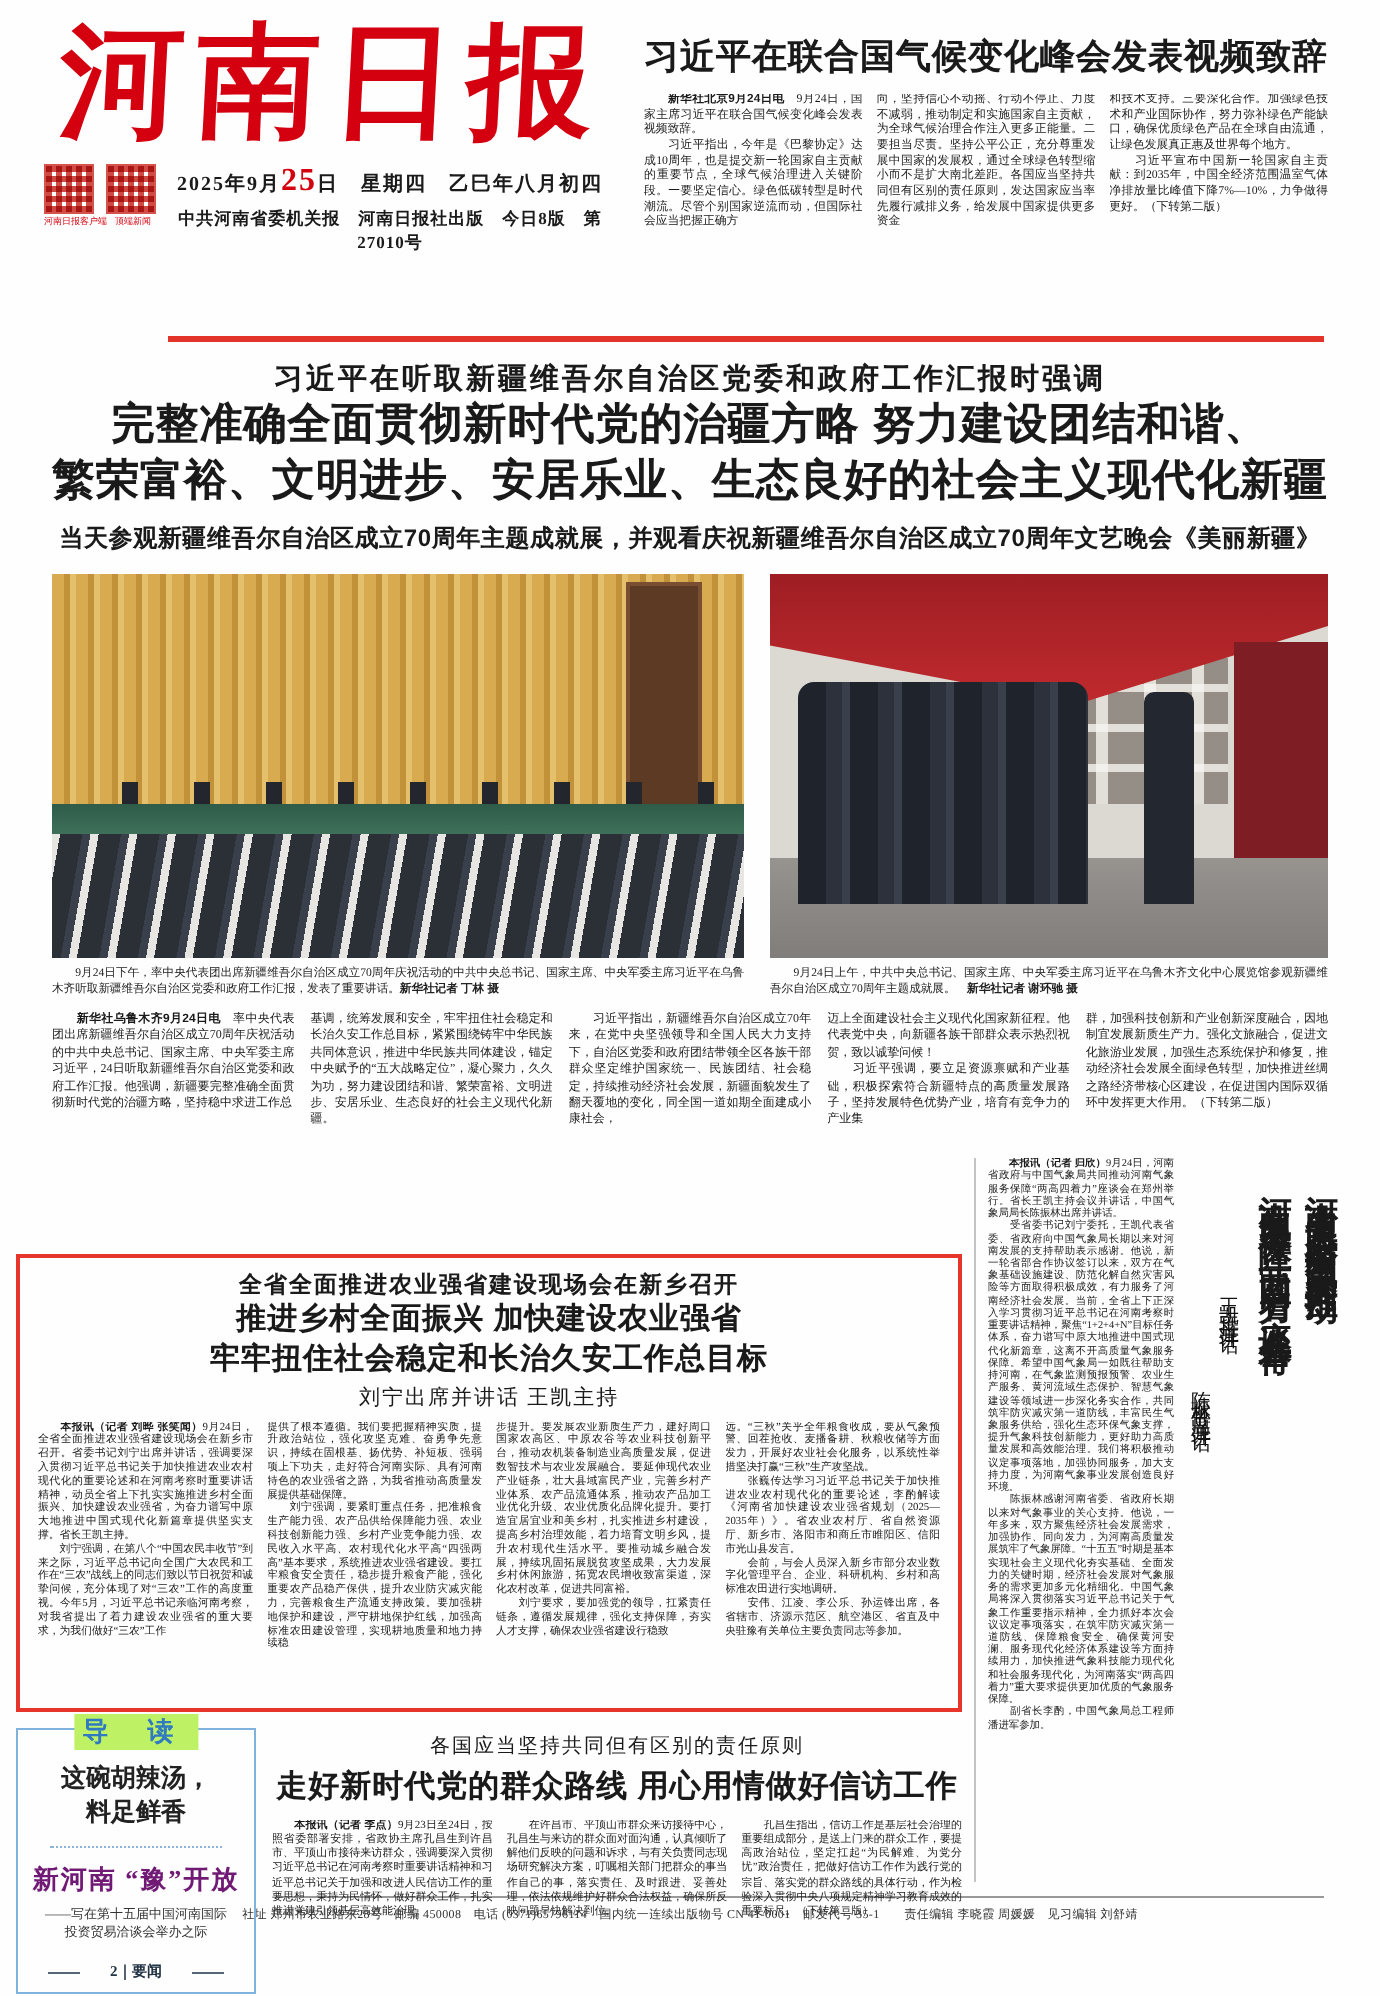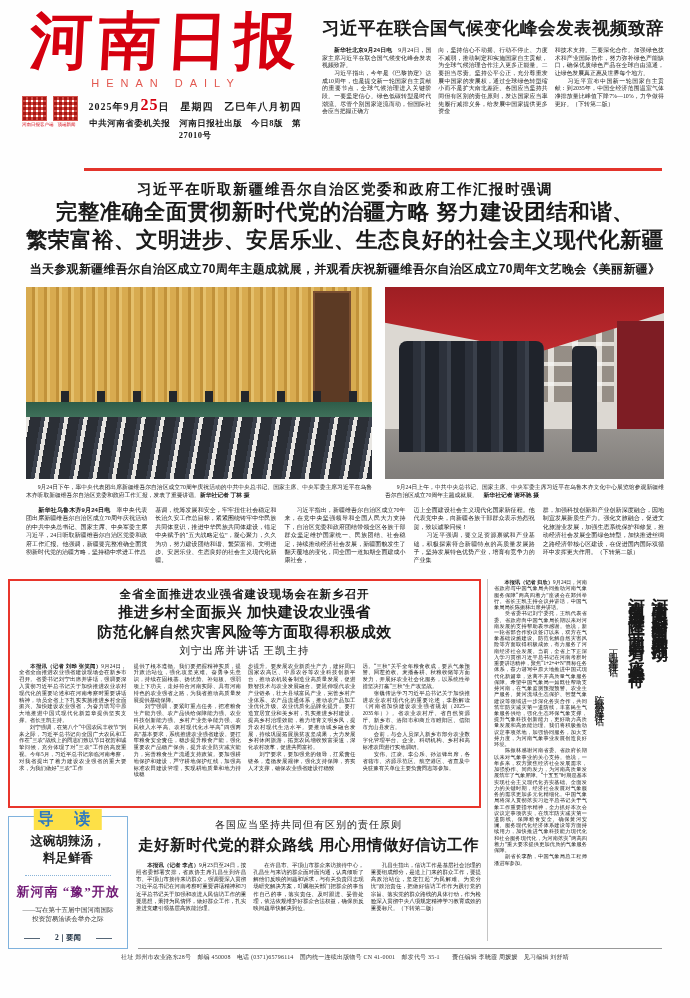--- a/index.html
+++ b/index.html
@@ -82,36 +82,36 @@
   .caption-l { width:346px; }
   .caption-r { flex:1; }
   .caption b { font-family:"Liberation Sans", sans-serif; }
 
   .lead-cols { display:flex; gap:8px; padding:0 26px; margin-top:7px; }
   .lead-cols .col { flex:1; font-size:6px; line-height:1.4; text-align:justify;
                     height:66px; overflow:hidden; white-space:pre-line; }
 
   
   .lower { display:flex; gap:6px; padding:0 7px 0 8px; margin-top:7px; height:362px; }
-  .lower-left { width:473px; display:flex; flex-direction:column; }
+  .lower-left { width:473px; display:flex; flex-direction:column;margin-top:48px; }
 
   .red-box { border:2px solid #e8352b; padding:6px 9px 5px; height:233px; }
   .rb-kicker { text-align:center; font-size:11.5px; font-weight:bold; letter-spacing:1px; }
   .rb-h { text-align:center; font-size:15px; font-weight:900; line-height:1.32;
           font-family:"Liberation Sans", sans-serif; letter-spacing:0.5px; }
   .rb-byline { text-align:center; font-size:10.5px; margin:2px 0 5px; letter-spacing:1px; }
   .rb-cols { display:flex; gap:7px; }
   .rb-cols .col { flex:1; font-size:5.4px; line-height:1.26; text-align:justify;
                   height:138px; overflow:hidden; white-space:pre-line; }
 
   .bottom-row { display:flex; gap:8px; margin-top:8px; flex:1; }
   .guide { width:120px; border:1px solid #7fb2dd; position:relative;
            padding:12px 6px 5px; text-align:center; }
   .guide-title { position:absolute; top:-8px; left:50%; transform:translateX(-50%);
-                 background:#fde047; color:#2f7ac0; font-weight:bold; font-size:16px;
+                 background:#bef264; color:#2f7ac0; font-weight:bold; font-size:13px;
                  letter-spacing:8px; padding:0 4px; white-space:nowrap;
                  font-family:"Liberation Sans", sans-serif; }
   .g-item1 { font-size:12.5px; font-weight:bold; color:#222; line-height:1.4; margin-top:4px; }
   .g-sep { border-top:1px dotted #8ab4d8; margin:7px 10px; }
   .g-item2 { font-size:13px; font-weight:900; color:#701a75;
              font-family:Liberation Serif, serif; letter-spacing:1px; }
   .g-item2sub { font-size:6.5px; color:#333; line-height:1.5; margin-top:4px; padding:0 6px; }
   .g-footer { margin-top:9px; font-size:7.5px; font-weight:bold; color:#234;
               display:flex; align-items:center; justify-content:center; gap:15px; }
   .g-dash { width:16px; height:1px; background:#567; }
@@ -143,21 +143,20 @@
   b.lead-in { font-family:"Liberation Sans", sans-serif; }
 </style>
 </head>
 <body>
 
 <div class="page">
 
   <header class="top">
     <div class="masthead">
       <div class="mast-title">河南日报</div>
-      <div class="mast-sub">HENAN  DAILY</div>
       <div class="mast-meta">
         <div class="qrs">
           <div class="qr">
             <div class="qr-img"></div>
             <div class="qr-cap">河南日报客户端</div>
           </div>
           <div class="qr">
             <div class="qr-img"></div>
             <div class="qr-cap">顶端新闻</div>
           </div>
@@ -224,21 +223,21 @@
 　　习近平强调，要立足资源禀赋和产业基础，积极探索符合新疆特点的高质量发展路子，坚持发展特色优势产业，培育有竞争力的产业集</p>
     <p class="col">群，加强科技创新和产业创新深度融合，因地制宜发展新质生产力。强化文旅融合，促进文化旅游业发展，加强生态系统保护和修复，推动经济社会发展全面绿色转型，加快推进丝绸之路经济带核心区建设，在促进国内国际双循环中发挥更大作用。（下转第二版）</p>
   </div>
 
   <section class="lower">
     <div class="lower-left">
 
       <article class="red-box">
         <div class="rb-kicker">全省全面推进农业强省建设现场会在新乡召开</div>
         <div class="rb-h">推进乡村全面振兴  加快建设农业强省</div>
-        <div class="rb-h">防范化解自然灾害风险等方面取得积极成效</div>
+        <div class="rb-h">牢牢扭住社会稳定和长治久安工作总目标</div>
         <div class="rb-byline">刘宁出席并讲话  王凯主持</div>
         <div class="rb-cols">
           <p class="col"><b class="lead-in">　　本报讯（记者 刘晔 张笑闻）</b><span>9月24日，全省全面推进农业强省建设现场会在新乡市召开。省委书记刘宁出席并讲话，强调要深入贯彻习近平总书记关于加快推进农业农村现代化的重要论述和在河南考察时重要讲话精神，动员全省上下扎实实施推进乡村全面振兴、加快建设农业强省，为奋力谱写中原大地推进中国式现代化新篇章提供坚实支撑。省长王凯主持。
 　　刘宁强调，在第八个“中国农民丰收节”到来之际，习近平总书记向全国广大农民和工作在“三农”战线上的同志们致以节日祝贺和诚挚问候，充分体现了对“三农”工作的高度重视。今年5月，习近平总书记亲临河南考察，对我省提出了着力建设农业强省的重大要求，为我们做好“三农”工作</span></p>
           <p class="col">提供了根本遵循。我们要把握精神实质，提升政治站位，强化攻坚克难、奋勇争先意识，持续在固根基、扬优势、补短板、强弱项上下功夫，走好符合河南实际、具有河南特色的农业强省之路，为我省推动高质量发展提供基础保障。
 　　刘宁强调，要紧盯重点任务，把准粮食生产能力强、农产品供给保障能力强、农业科技创新能力强、乡村产业竞争能力强、农民收入水平高、农村现代化水平高“四强两高”基本要求，系统推进农业强省建设。要扛牢粮食安全责任，稳步提升粮食产能，强化重要农产品稳产保供，提升农业防灾减灾能力，完善粮食生产流通支持政策。要加强耕地保护和建设，严守耕地保护红线，加强高标准农田建设管理，实现耕地质量和地力持续稳</p>
           <p class="col">步提升。要发展农业新质生产力，建好周口国家农高区、中原农谷等农业科技创新平台，推动农机装备制造业高质量发展，促进数智技术与农业发展融合。要延伸现代农业产业链条，壮大县域富民产业，完善乡村产业体系、农产品流通体系，推动农产品加工业优化升级、农业优质化品牌化提升。要打造宜居宜业和美乡村，扎实推进乡村建设，提高乡村治理效能，着力培育文明乡风，提升农村现代生活水平。要推动城乡融合发展，持续巩固拓展脱贫攻坚成果，大力发展乡村休闲旅游，拓宽农民增收致富渠道，深化农村改革，促进共同富裕。
 　　刘宁要求，要加强党的领导，扛紧责任链条，遵循发展规律，强化支持保障，夯实人才支撑，确保农业强省建设行稳致</p>
           <p class="col">远。“三秋”关乎全年粮食收成，要从气象预警、回茬抢收、麦播备耕、秋粮收储等方面发力，开展好农业社会化服务，以系统性举措坚决打赢“三秋”生产攻坚战。
 　　张巍传达学习习近平总书记关于加快推进农业农村现代化的重要论述，李酌解读《河南省加快建设农业强省规划（2025—2035年）》。省农业农村厅、省自然资源厅、新乡市、洛阳市和商丘市睢阳区、信阳市光山县发言。

